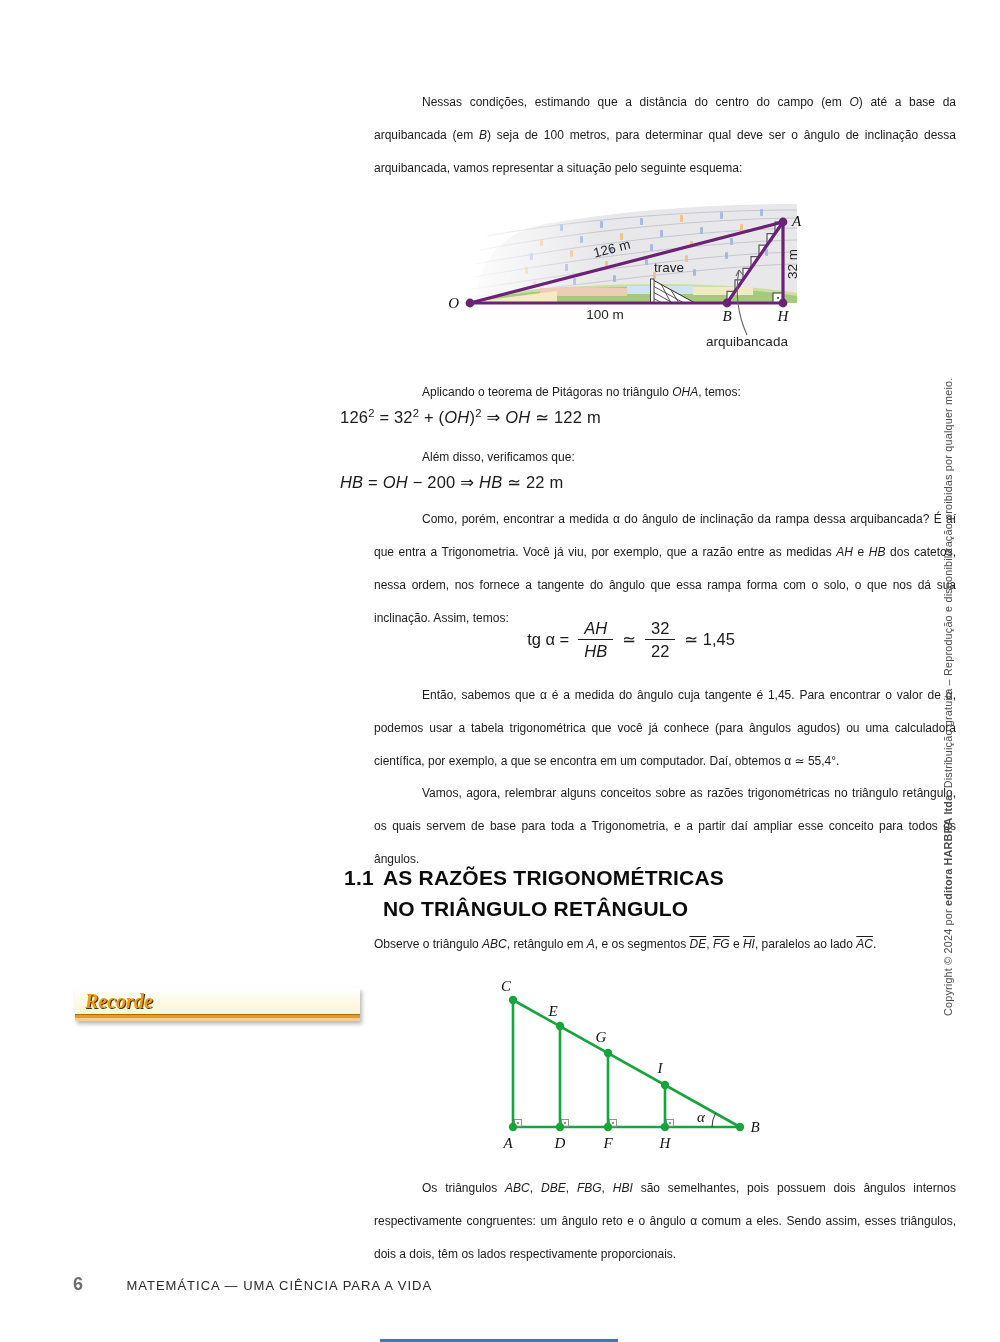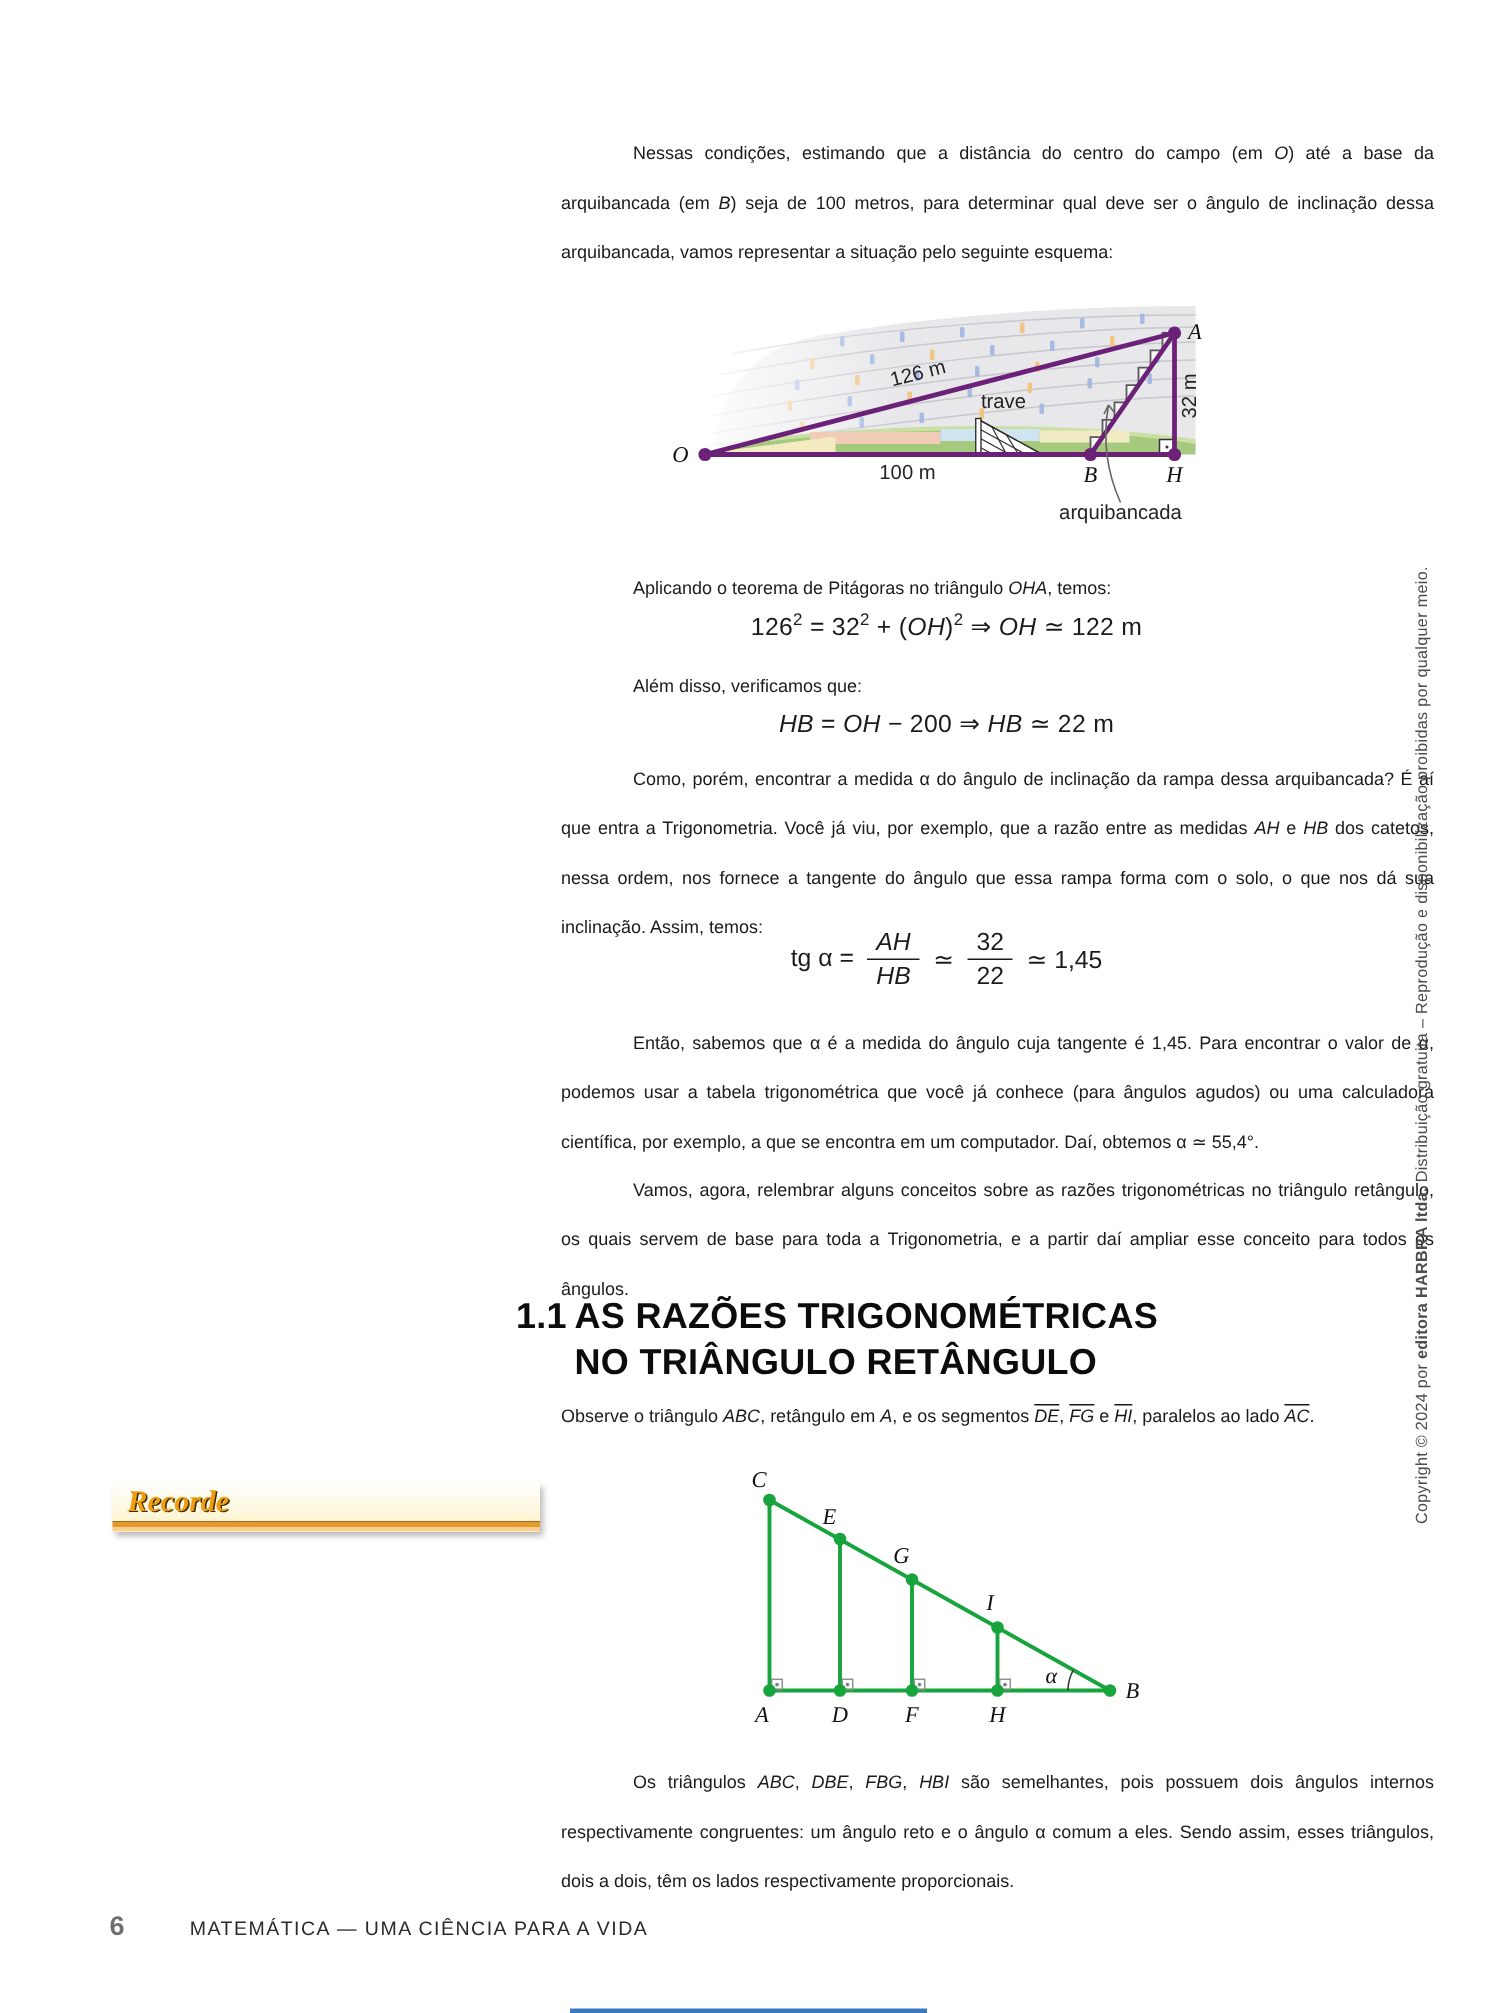--- a/index.html
+++ b/index.html
@@ -8,33 +8,33 @@
     font-family:"Liberation Sans", sans-serif; color:#1b1b1b; overflow:hidden;
   }
   p { margin:0; }
   .para {
     position:absolute; left:340px; width:582px;
     font-size:12px; line-height:33px; text-align:justify;margin-left:34px;
   }
   .indent { text-indent:48px; }
   sup { font-size:68%; line-height:0; }
   .formula {
-    position:absolute; left:340px; width:582px; text-align:center;
+    position:absolute; left:340px; width:582px; 
     font-size:16.5px; letter-spacing:.2px;
   }
   .formula-tg {
     position:absolute; left:340px; width:582px; top:618px;
     display:flex; justify-content:center; align-items:center; gap:9px;
     font-size:16.5px;
   }
   .frac { display:inline-flex; flex-direction:column; text-align:center; line-height:20px; }
   .frac .num { border-bottom:1.4px solid #1b1b1b; padding:0 6px 1px; }
   .frac .den { padding-top:1px; }
   .var { font-style:italic; }
-  .heading { position:absolute; left:344px; top:862px; font-weight:bold; font-size:24px; line-height:31px; color:#0c0c0c; letter-spacing:.2px; }
+  .heading { position:absolute; left:344px; top:862px; font-weight:bold; font-size:21px; line-height:31px; color:#0c0c0c; letter-spacing:.2px; }
   .heading .hnum { display:inline-block; width:39px; }
   .heading .hline2 { margin-left:39px; }
 
   
   .recorde { position:absolute; left:75px; top:988px; width:285px; box-shadow:2px 3px 4px rgba(0,0,0,.28); }
   .recorde-header { background:linear-gradient(#ffffff,#fdf4d2); padding:2px 10px 1px; }
   .recorde-title {
     font-family:"Liberation Serif", serif; font-style:italic; font-weight:bold;
     font-size:20px; color:#ef9d0e; text-shadow:1px 1px 0 #3f2c00;
   }

